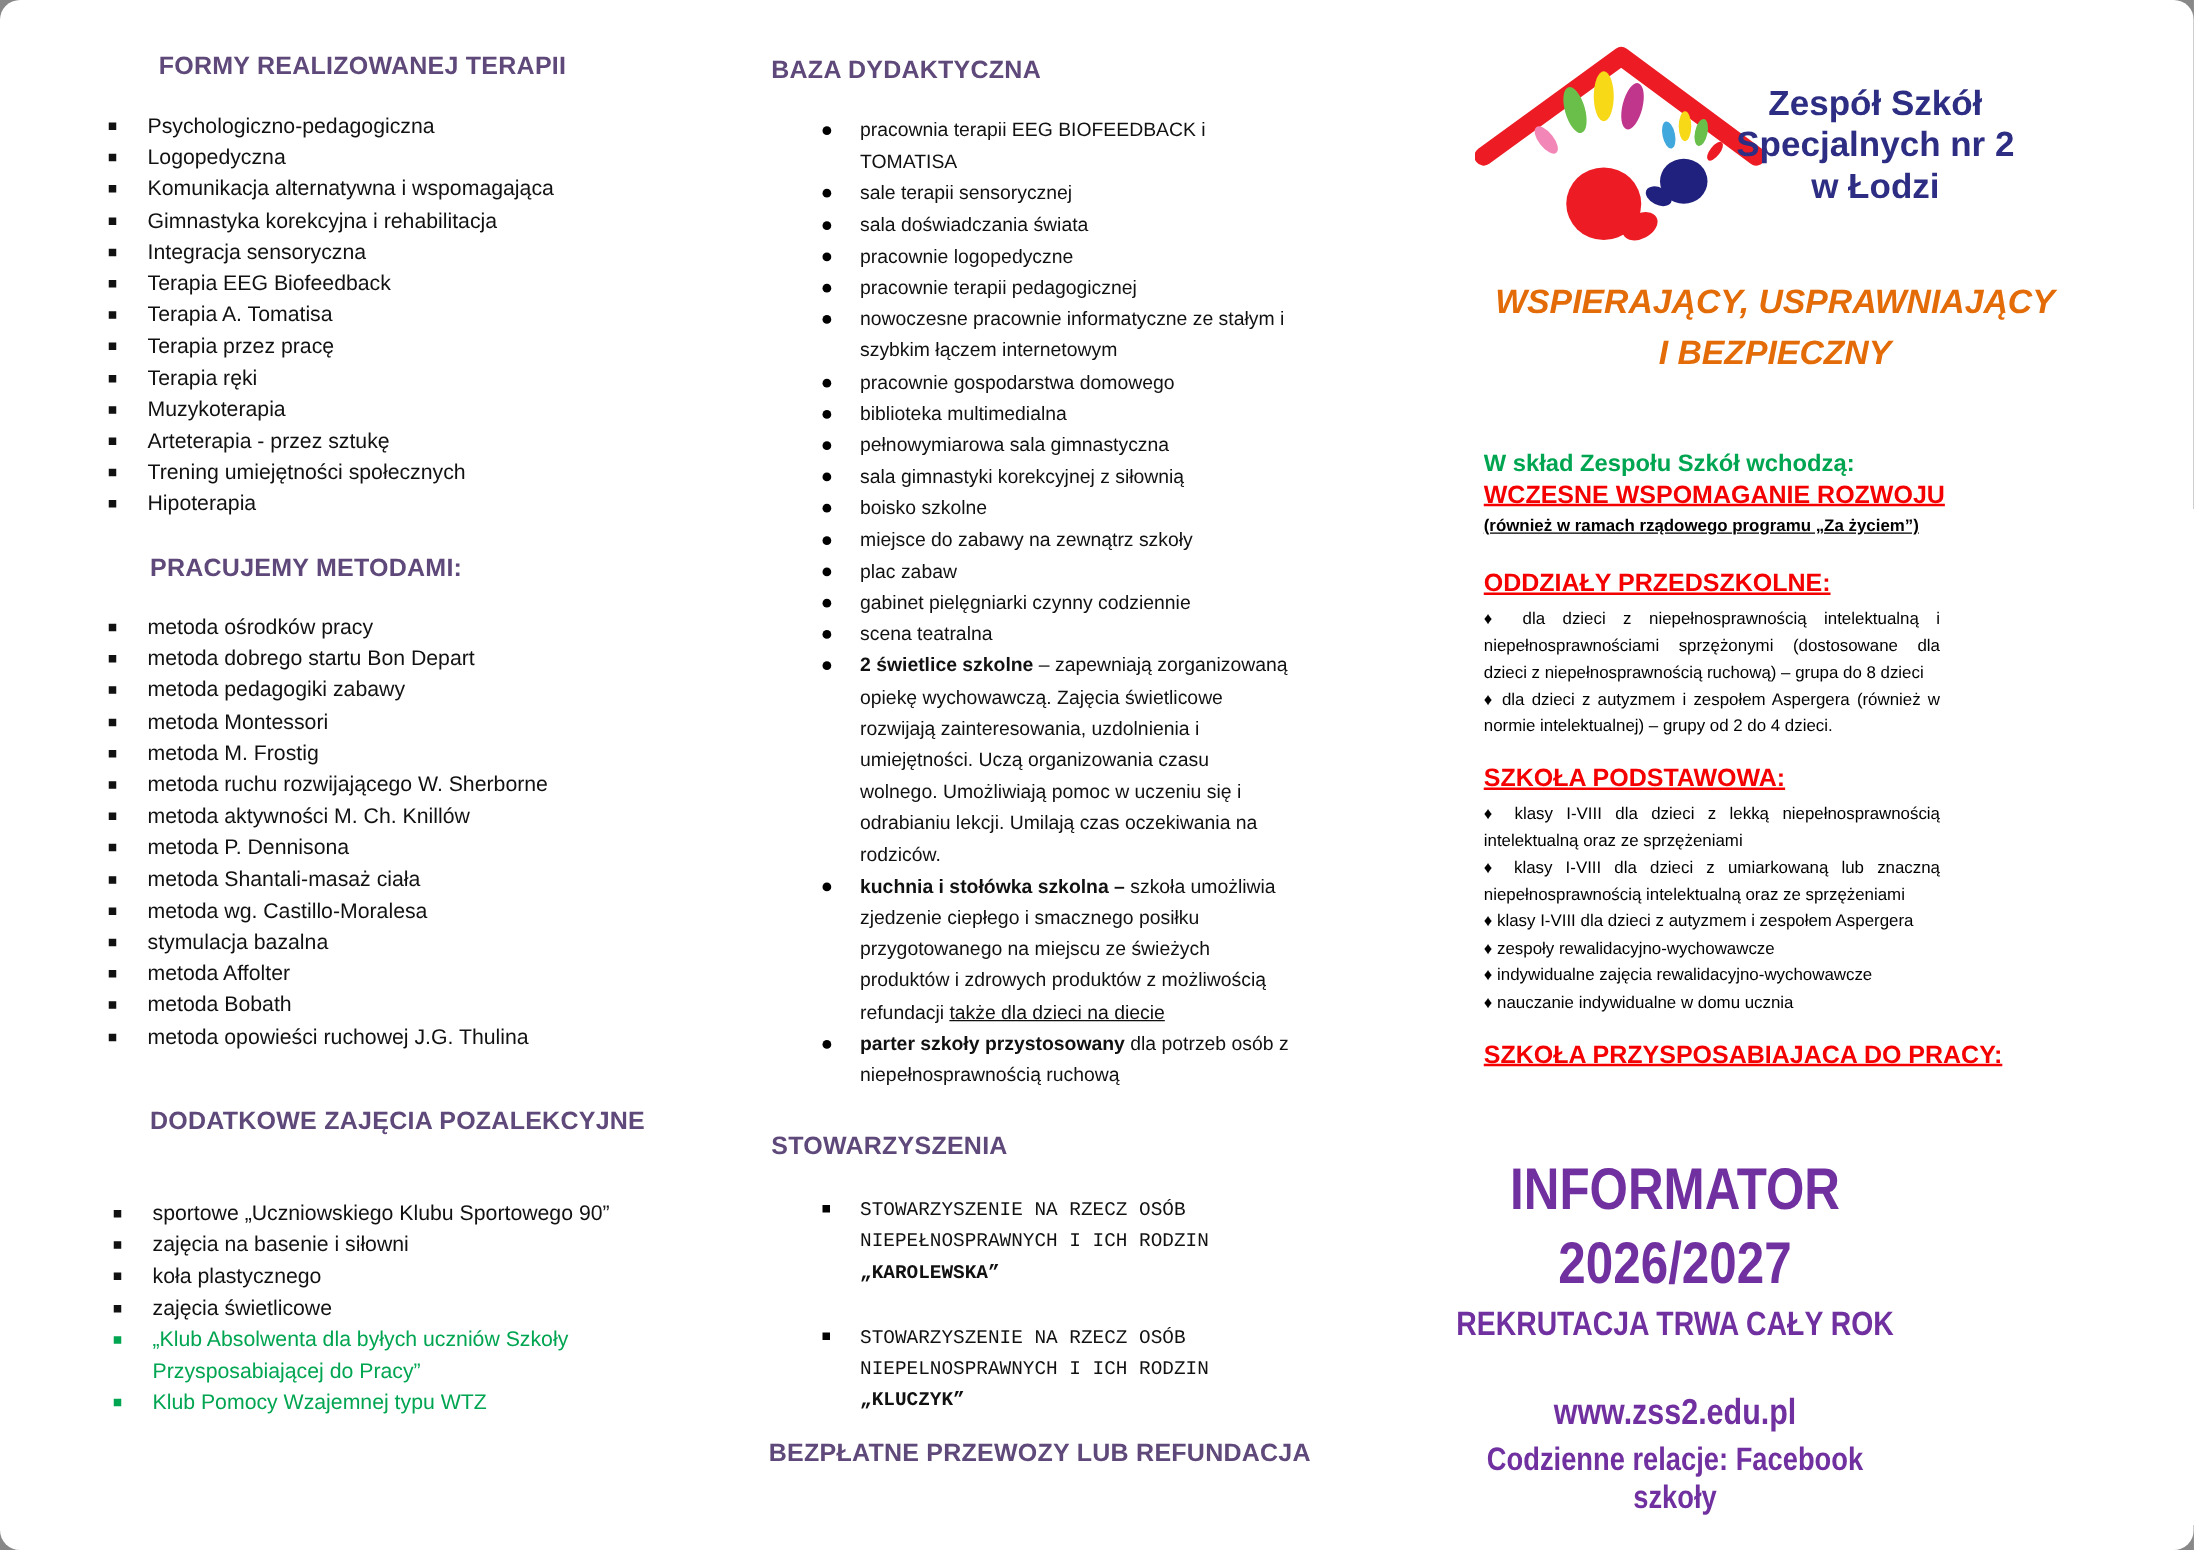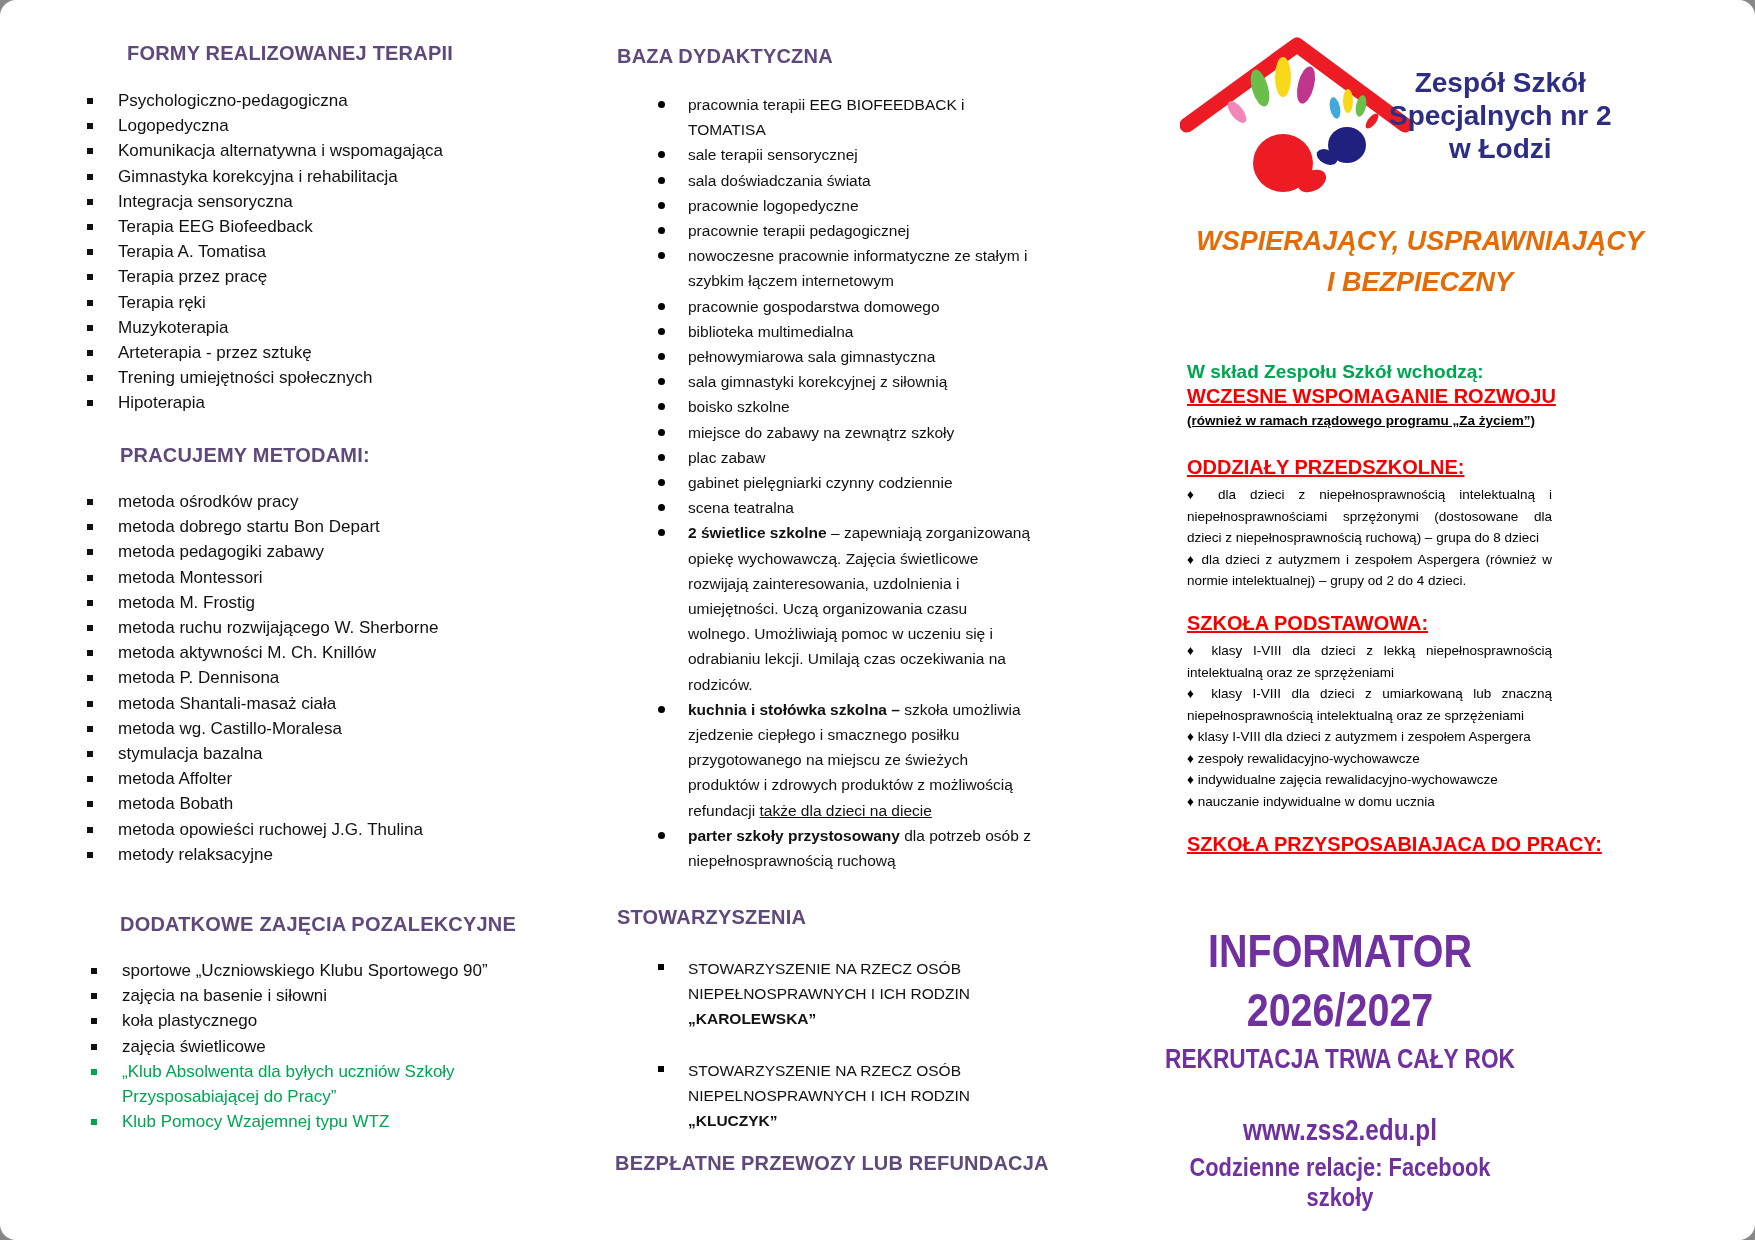--- a/index.html
+++ b/index.html
@@ -72,24 +72,23 @@
         <li><span>metoda M. Frostig</span></li>
         <li><span>metoda ruchu rozwijającego W. Sherborne</span></li>
         <li><span>metoda aktywności M. Ch. Knillów</span></li>
         <li><span>metoda P. Dennisona</span></li>
         <li><span>metoda Shantali-masaż ciała</span></li>
         <li><span>metoda wg. Castillo-Moralesa</span></li>
         <li><span>stymulacja bazalna</span></li>
         <li><span>metoda Affolter</span></li>
         <li><span>metoda Bobath</span></li>
         <li><span>metoda opowieści ruchowej J.G. Thulina</span></li>
-        <li><span>metody relaksacyjne</span></li>
       </ul>
 
-    <div class="h-col abs" style="left:60px;top:886px;margin-top:27px;">DODATKOWE ZAJĘCIA POZALEKCYJNE</div>
+    <div class="h-col abs" style="left:60px;top:886px;">DODATKOWE ZAJĘCIA POZALEKCYJNE</div>
     <ul class="plain llist abs" id="extra-list" style="left:4px;top:938px;margin-top:20px;">
         <li><span>sportowe „Uczniowskiego Klubu Sportowego 90”</span></li>
         <li><span>zajęcia na basenie i siłowni</span></li>
         <li><span>koła plastycznego</span></li>
         <li><span>zajęcia świetlicowe</span></li>
         <li class="green"><span>„Klub Absolwenta dla byłych uczniów Szkoły Przysposabiającej do Pracy”</span></li>
         <li class="green"><span>Klub Pomocy Wzajemnej typu WTZ</span></li>
       </ul>
   </div>
 
@@ -110,21 +109,21 @@
         <li><span>miejsce do zabawy na zewnątrz szkoły</span></li>
         <li><span>plac zabaw</span></li>
         <li><span>gabinet pielęgniarki czynny codziennie</span></li>
         <li><span>scena teatralna</span></li>
         <li><span class="bld">2 świetlice szkolne</span><span> – zapewniają zorganizowaną opiekę wychowawczą. Zajęcia świetlicowe rozwijają zainteresowania, uzdolnienia i umiejętności. Uczą organizowania czasu wolnego. Umożliwiają pomoc w uczeniu się i odrabianiu lekcji. Umilają czas oczekiwania na rodziców.</span></li>
         <li><span class="bld">kuchnia i stołówka szkolna – </span><span>szkoła umożliwia zjedzenie ciepłego i smacznego posiłku przygotowanego na miejscu ze świeżych produktów i zdrowych produktów z możliwością refundacji </span><span class="und">także dla dzieci na diecie</span></li>
         <li><span class="bld">parter szkoły przystosowany </span><span>dla potrzeb osób z niepełnosprawnością ruchową</span></li>
       </ul>
 
     <div class="h-col abs" style="left:72px;top:906px;">STOWARZYSZENIA</div>
-    <ul class="plain mlist abs" id="assoc-list" style="left:0;top:956px;width:488px;">
+    <ul class="plain mlist abs" id="assoc-list" style="left:0;top:956px;width:488px;font-family:Liberation Mono, monospace;">
         <li><span>STOWARZYSZENIE NA RZECZ OSÓB NIEPEŁNOSPRAWNYCH I ICH RODZIN </span><span class="bld">„KAROLEWSKA”</span></li>
         <li><span>STOWARZYSZENIE NA RZECZ OSÓB NIEPELNOSPRAWNYCH I ICH RODZIN </span><span class="bld">„KLUCZYK”</span></li>
       </ul>
 
     <div class="h-col abs" style="left:70px;top:1152px;">BEZPŁATNE PRZEWOZY LUB REFUNDACJA</div>
   </div>
 
   <svg class="abs" style="left:1180px;top:33px;" width="230" height="165" viewBox="0 0 230 165" aria-hidden="true">
     <path d="M7 92 L117 12 L225 92" fill="none" stroke="#ed1c24" stroke-width="15" stroke-linecap="round" stroke-linejoin="round"></path>
     <g>

